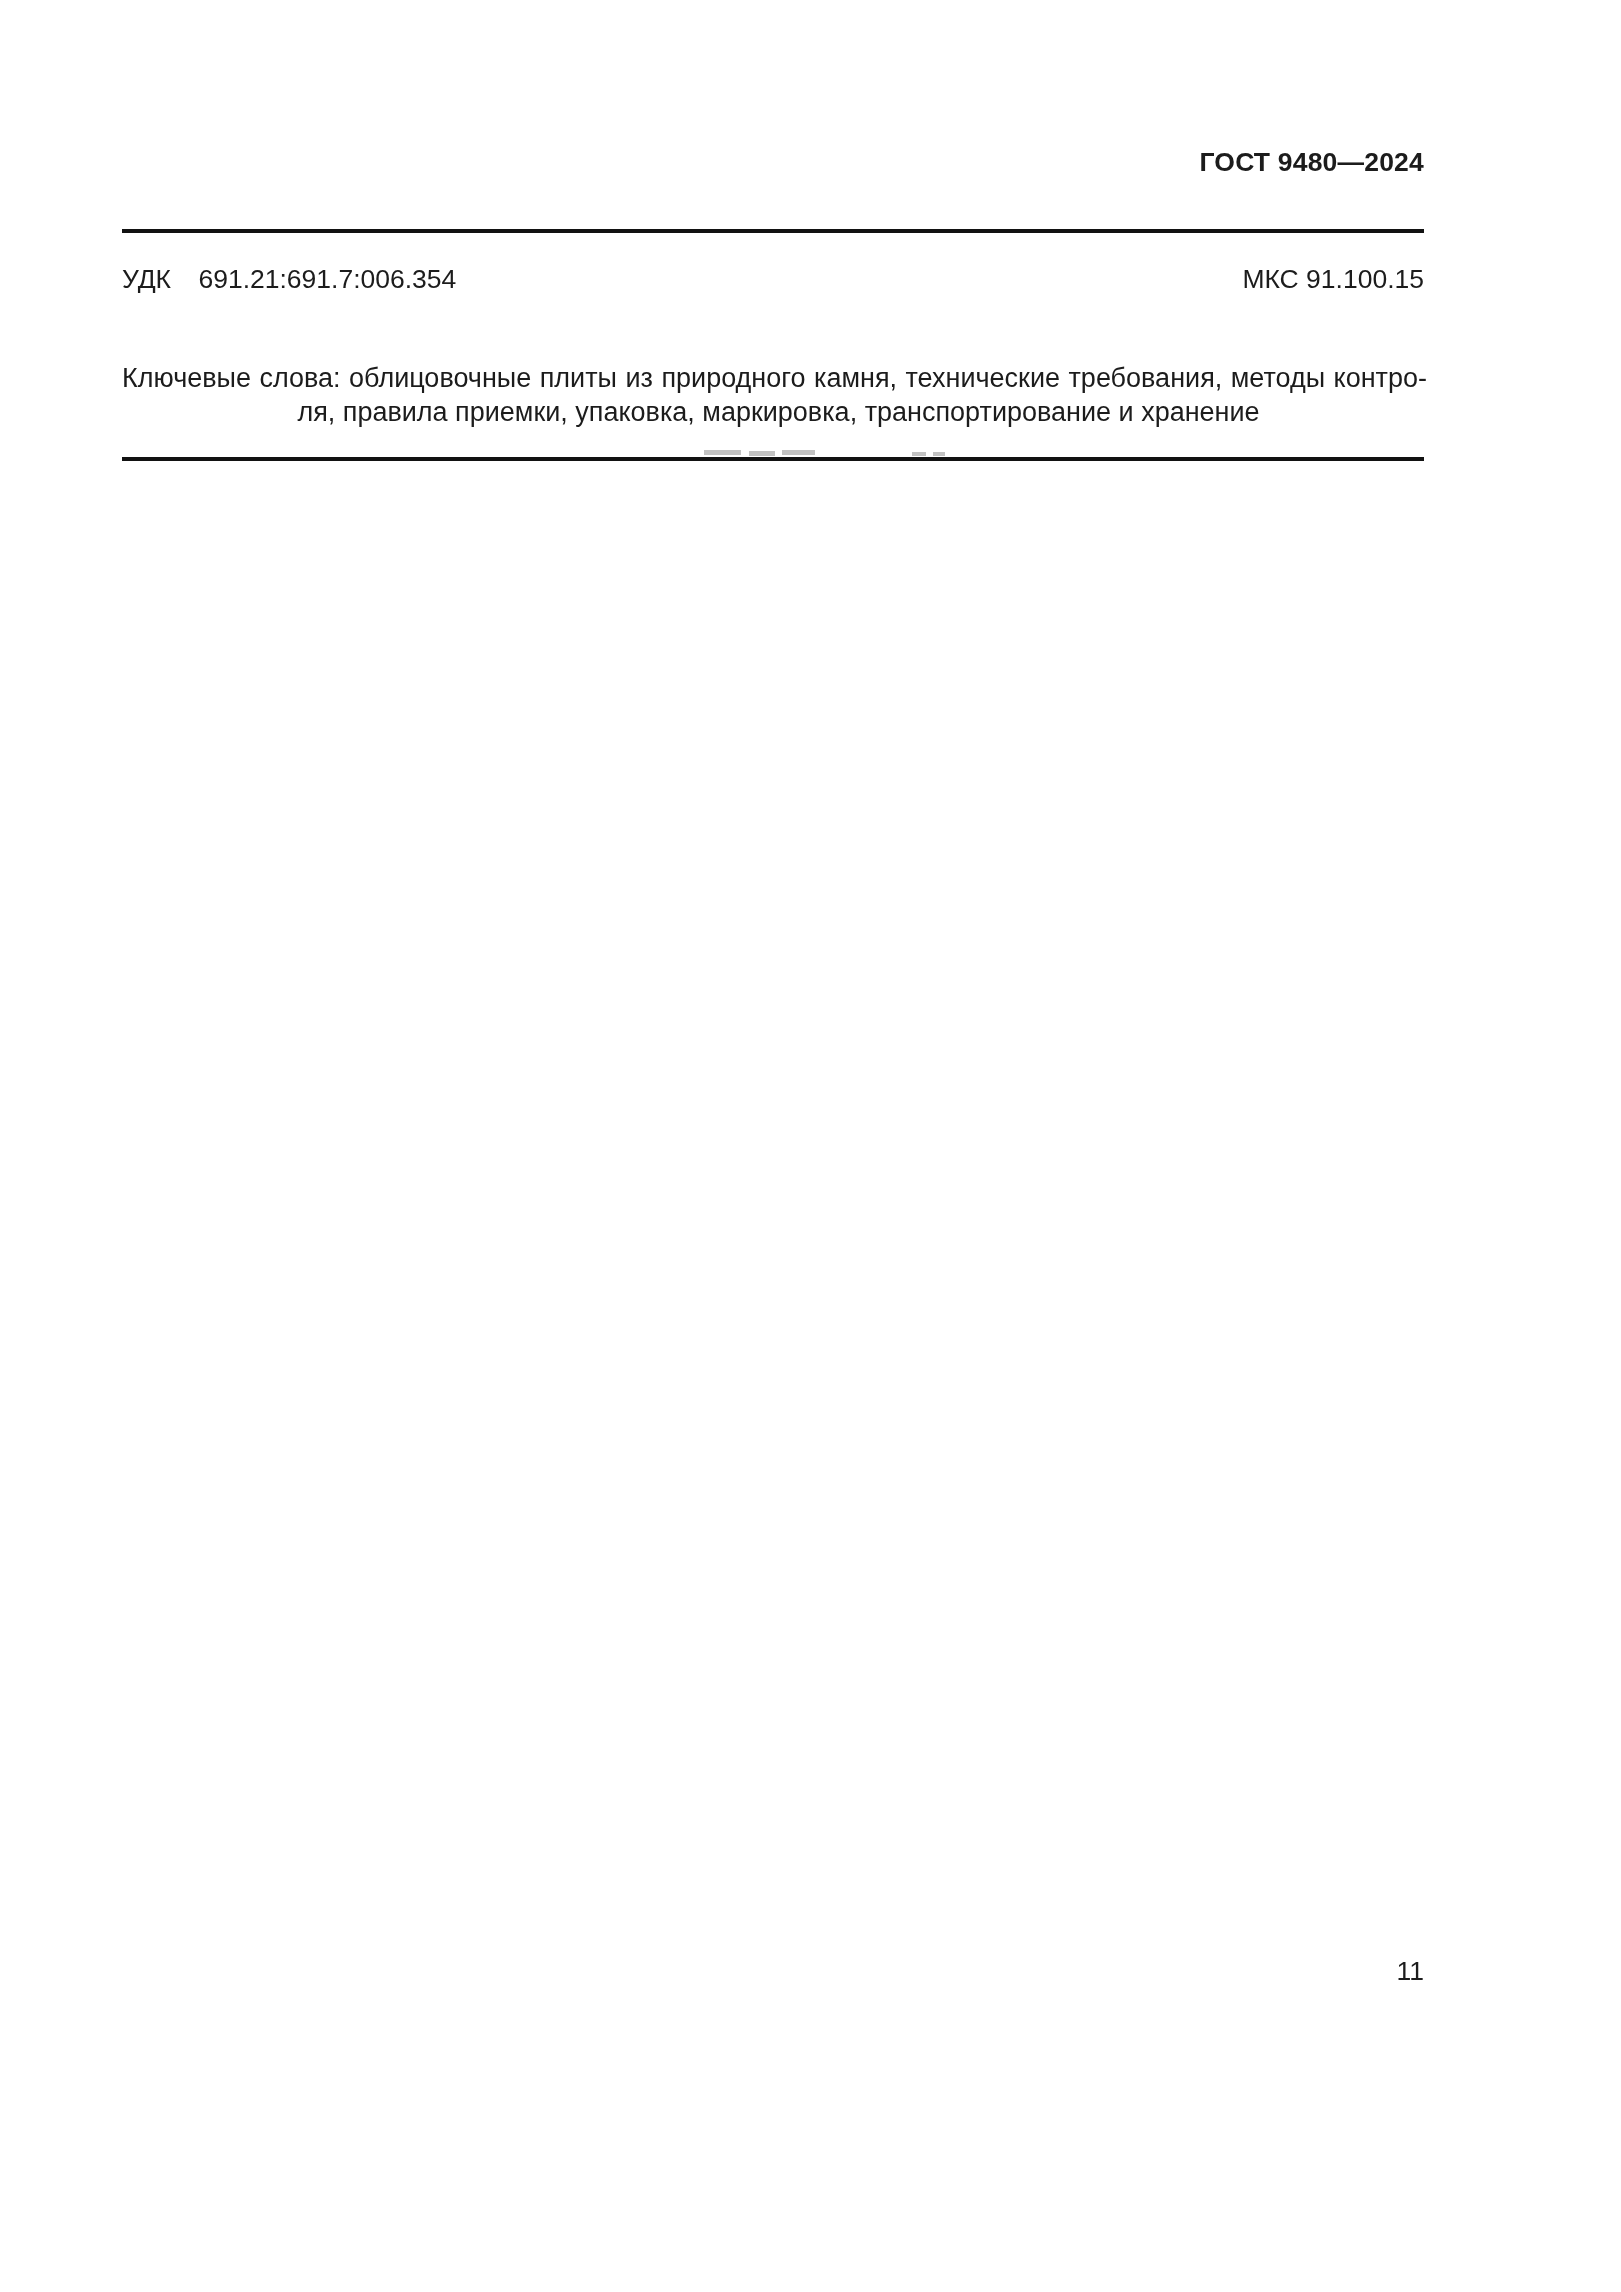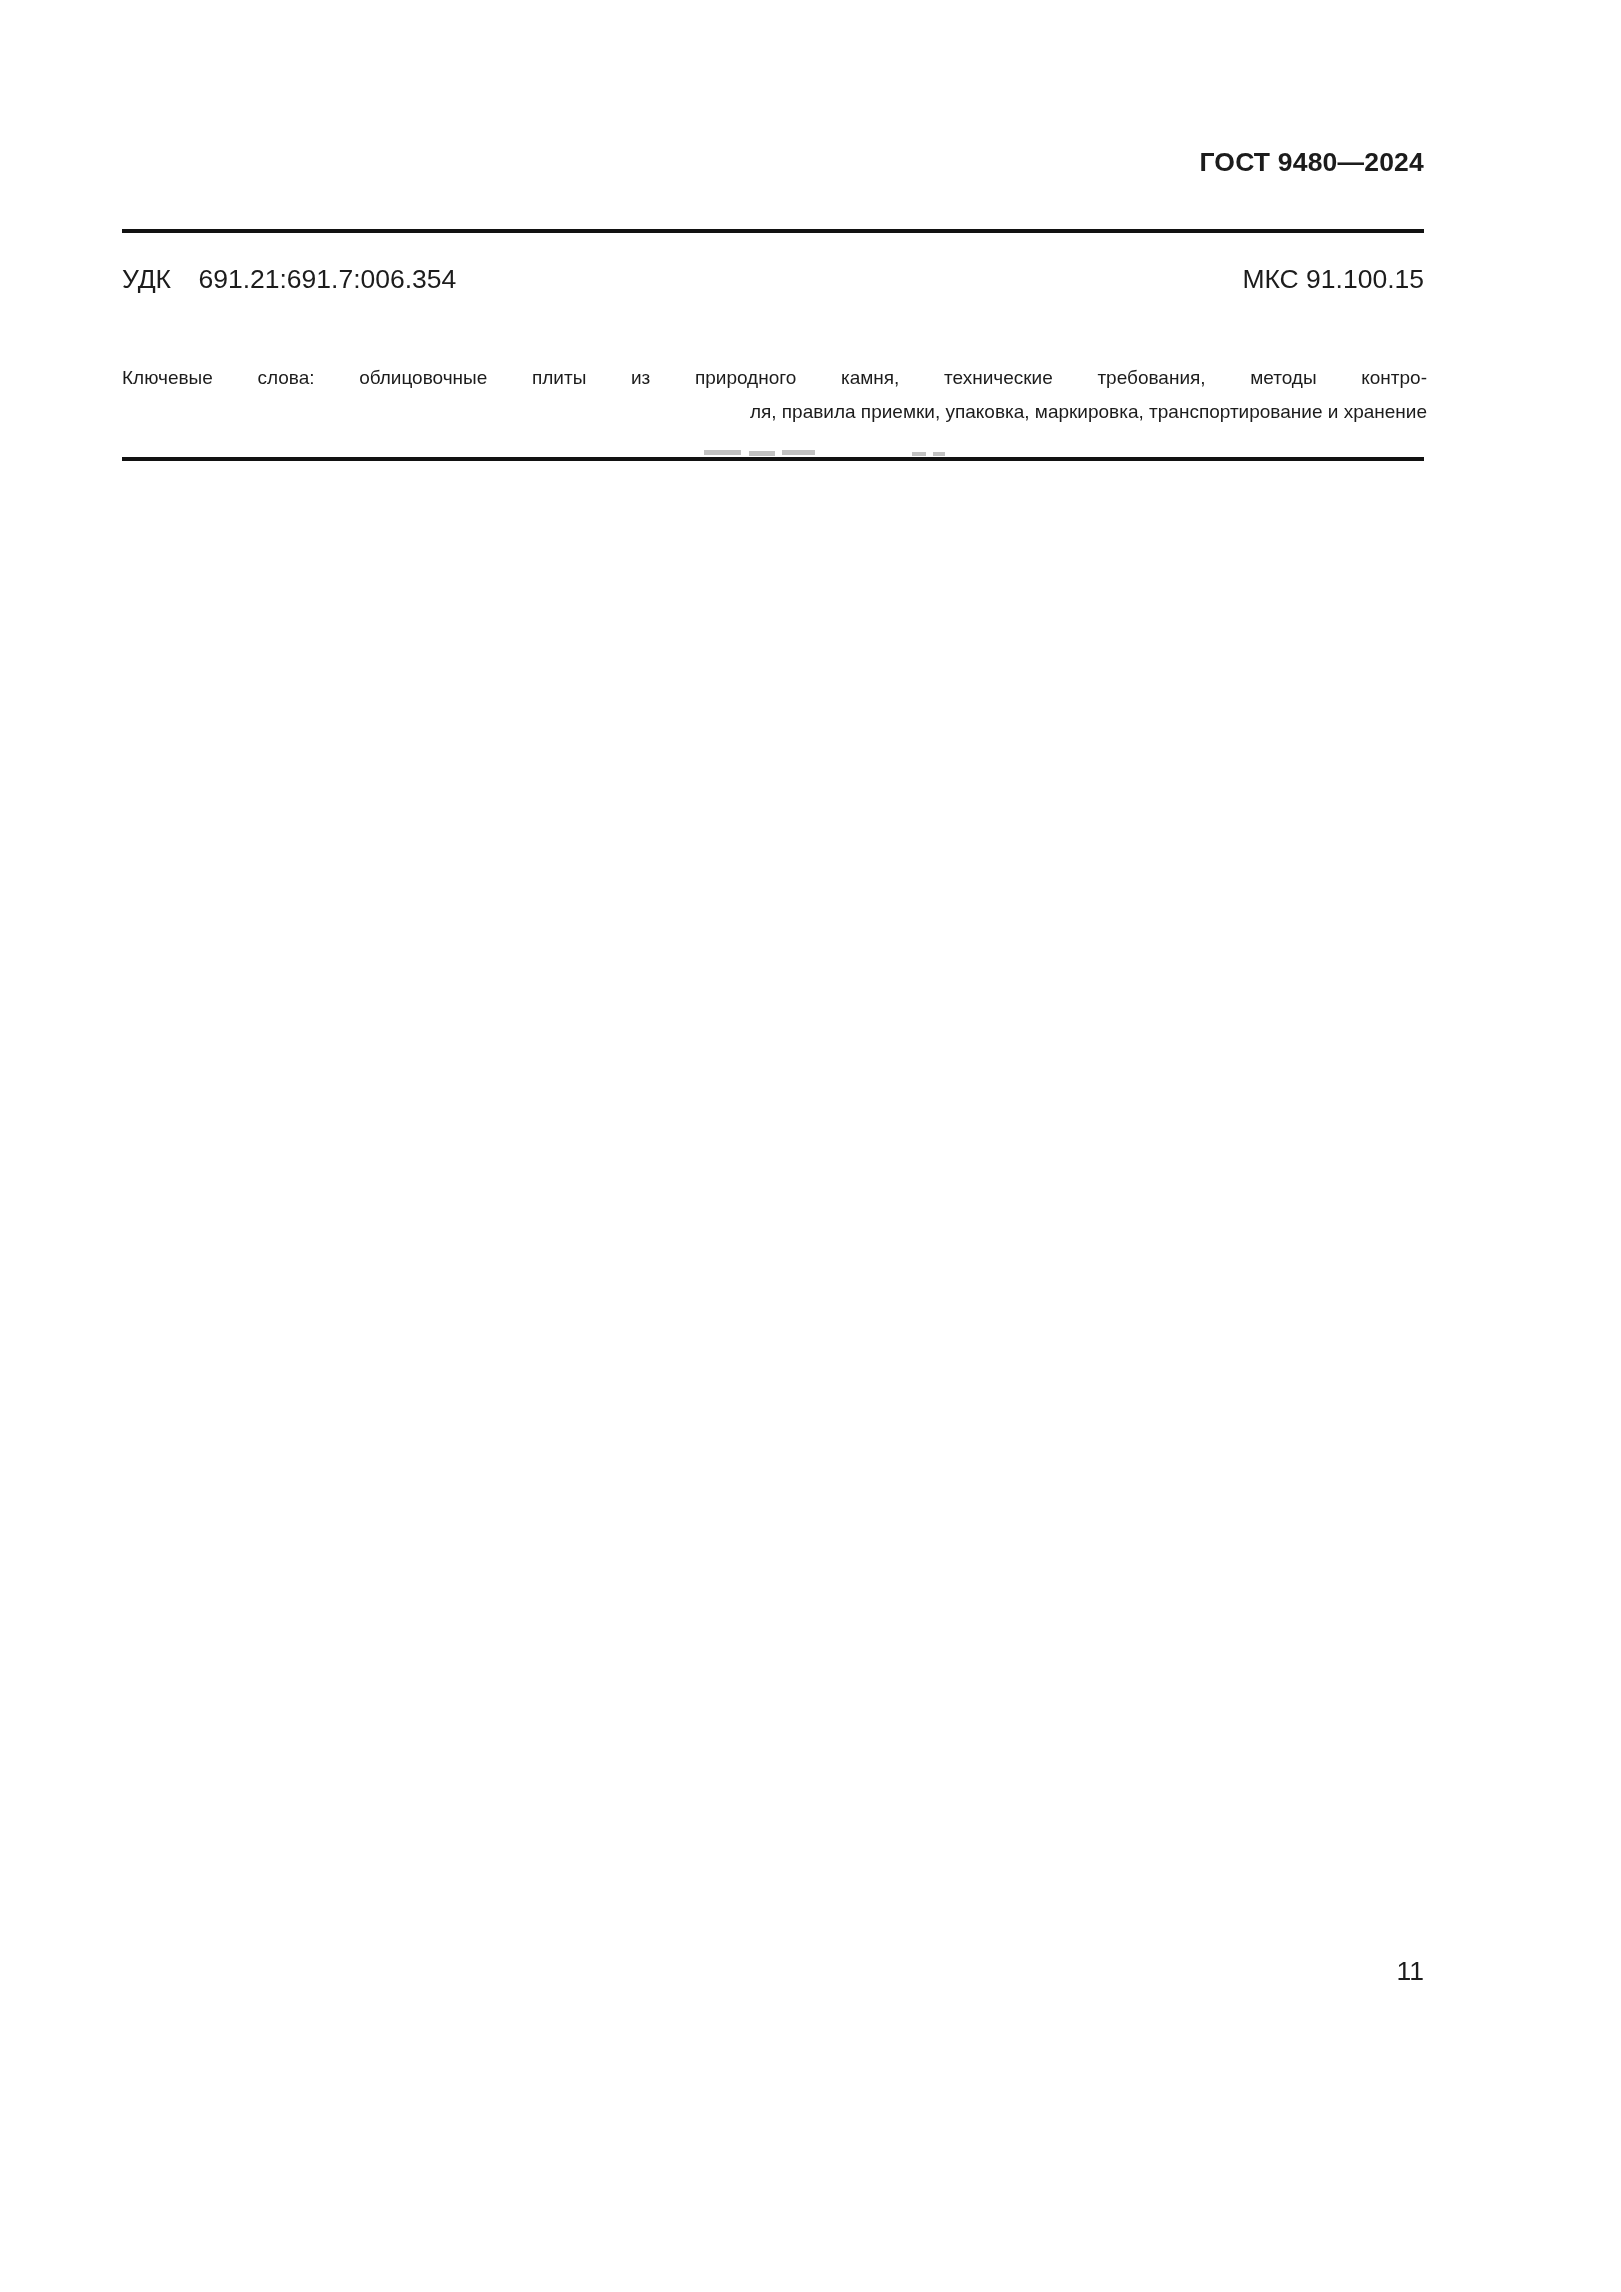--- a/index.html
+++ b/index.html
@@ -49,32 +49,32 @@
     line-height: 34px;
     white-space: nowrap;
     text-align: right;
   }
   .udk-value { margin-left: 27.4px; }
   .keywords-block {
     position: absolute;
     top: 361px;
     left: 122px;
     width: 1305px;
-    font-size: 19px;
+    font-size: 27px;
     line-height: 34px;
   }
   .keywords-line-1 {
     white-space: nowrap;
     text-align: justify;
     text-align-last: justify;
     overflow: hidden;
   }
   .keywords-line-2 {
     white-space: nowrap;
-    text-align: right;
+    text-align: center;
     margin-left: 8px;
   }
   .scan-artifact {
     position: absolute;
     height: 4.9px;
     background: #c2c2c2;
   }
   .sa-1 { left: 704px; top: 450px; width: 37px; }
   .sa-2 { left: 749px; top: 451px; width: 25.5px; }
   .sa-3 { left: 782px; top: 450px; width: 33px; }

